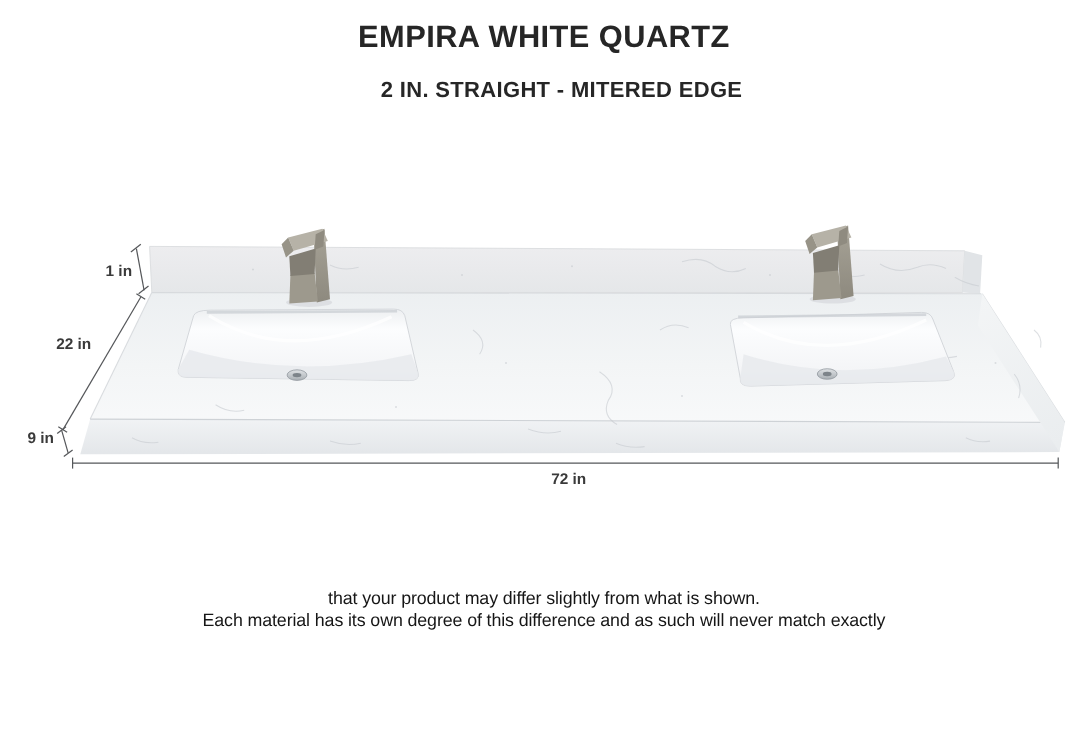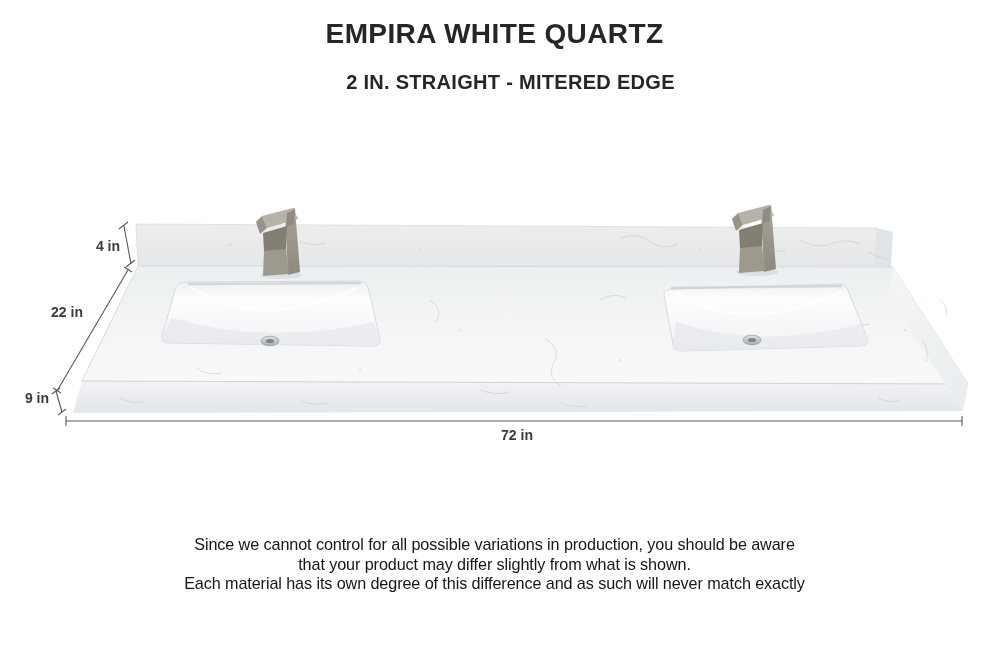--- a/index.html
+++ b/index.html
@@ -182,25 +182,24 @@
         <line x1="56" y1="391" x2="62" y2="412"></line>
         <line x1="52" y1="394" x2="60" y2="388"></line>
         <line x1="58" y1="415" x2="66" y2="409"></line>
 
         <line x1="66" y1="421" x2="962" y2="421"></line>
         <line x1="66" y1="416" x2="66" y2="426"></line>
         <line x1="962" y1="416" x2="962" y2="426"></line>
       </g>
     </svg>
 
-    <span class="dim-label dim-4in">4 in</span>
+    <span class="dim-label dim-4in">1 in</span>
     <span class="dim-label dim-22in">22 in</span>
     <span class="dim-label dim-2in">9 in</span>
     <span class="dim-label dim-72in">72 in</span>
   </div>
 
   <div class="disclaimer">
-    <div>Since we cannot control for all possible variations in production, you should be aware</div>
     <div>that your product may differ slightly from what is shown.</div>
     <div>Each material has its own degree of this difference and as such will never match exactly</div>
   </div>
 
 </div>
 
 </body></html>

